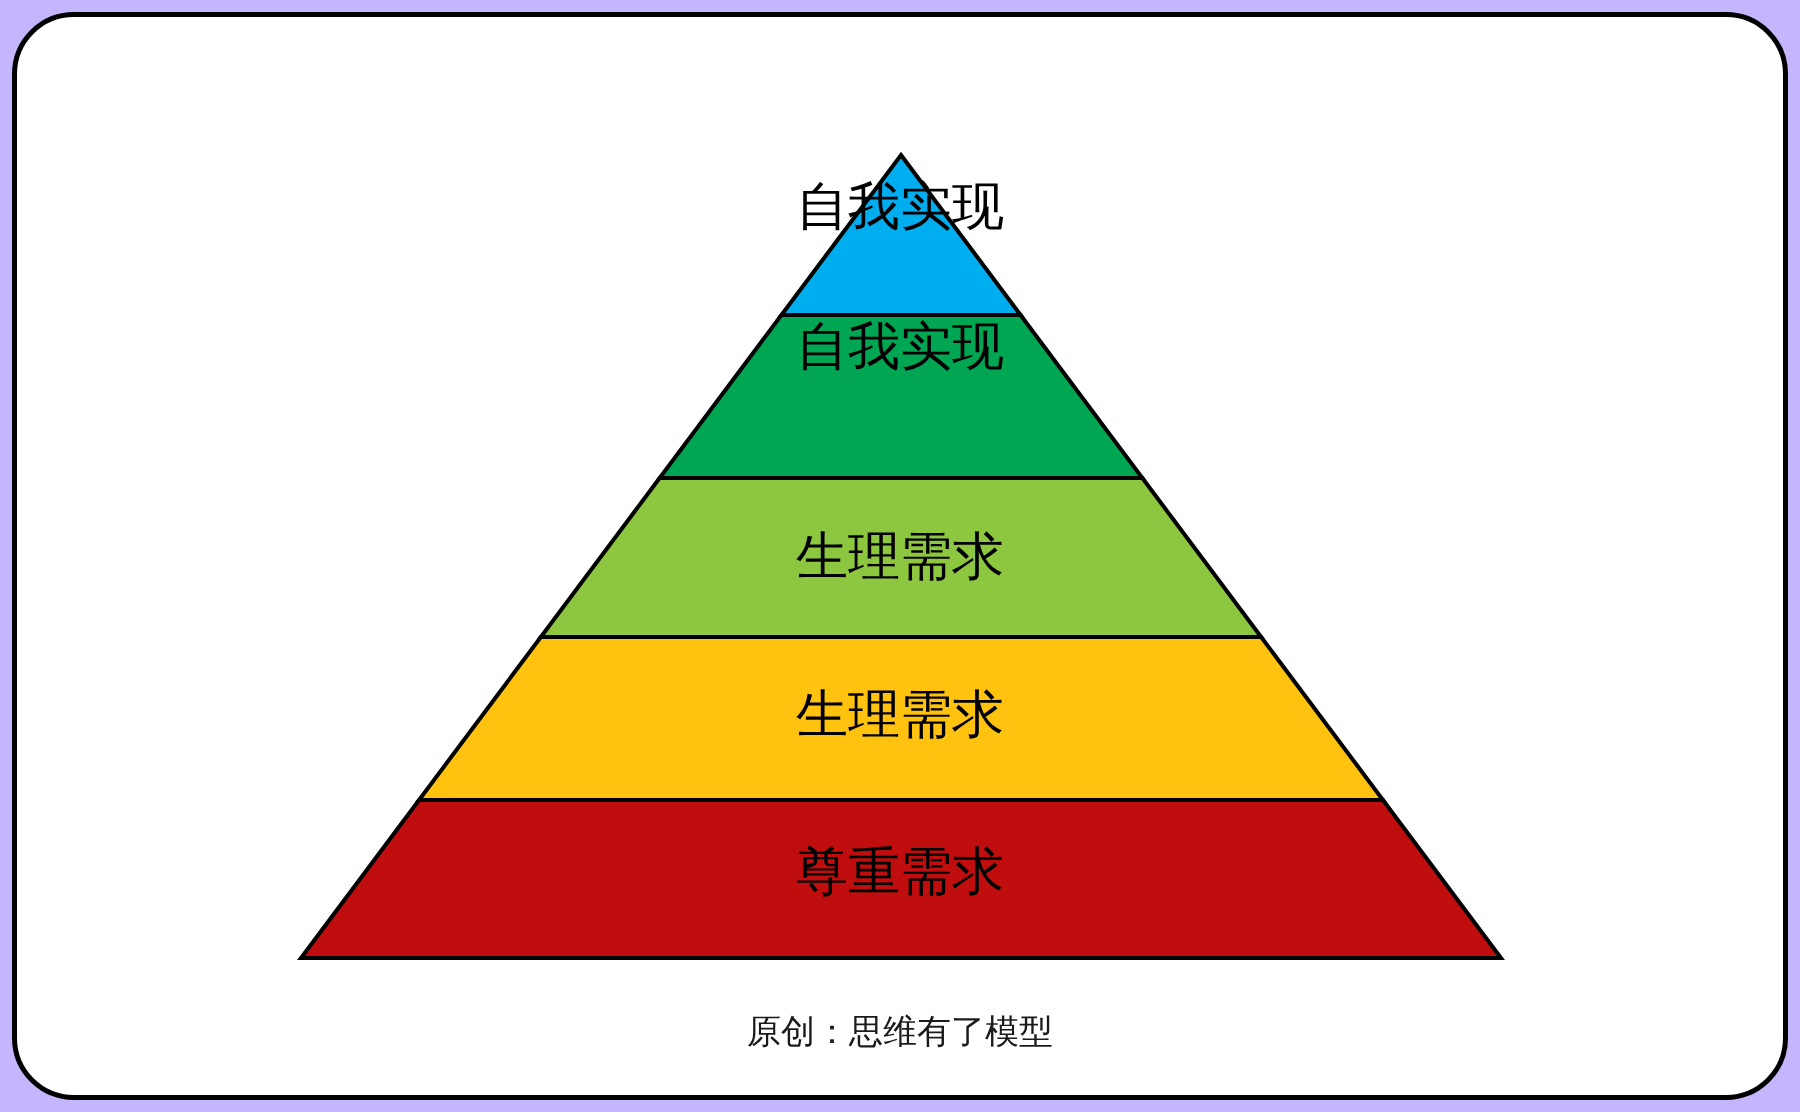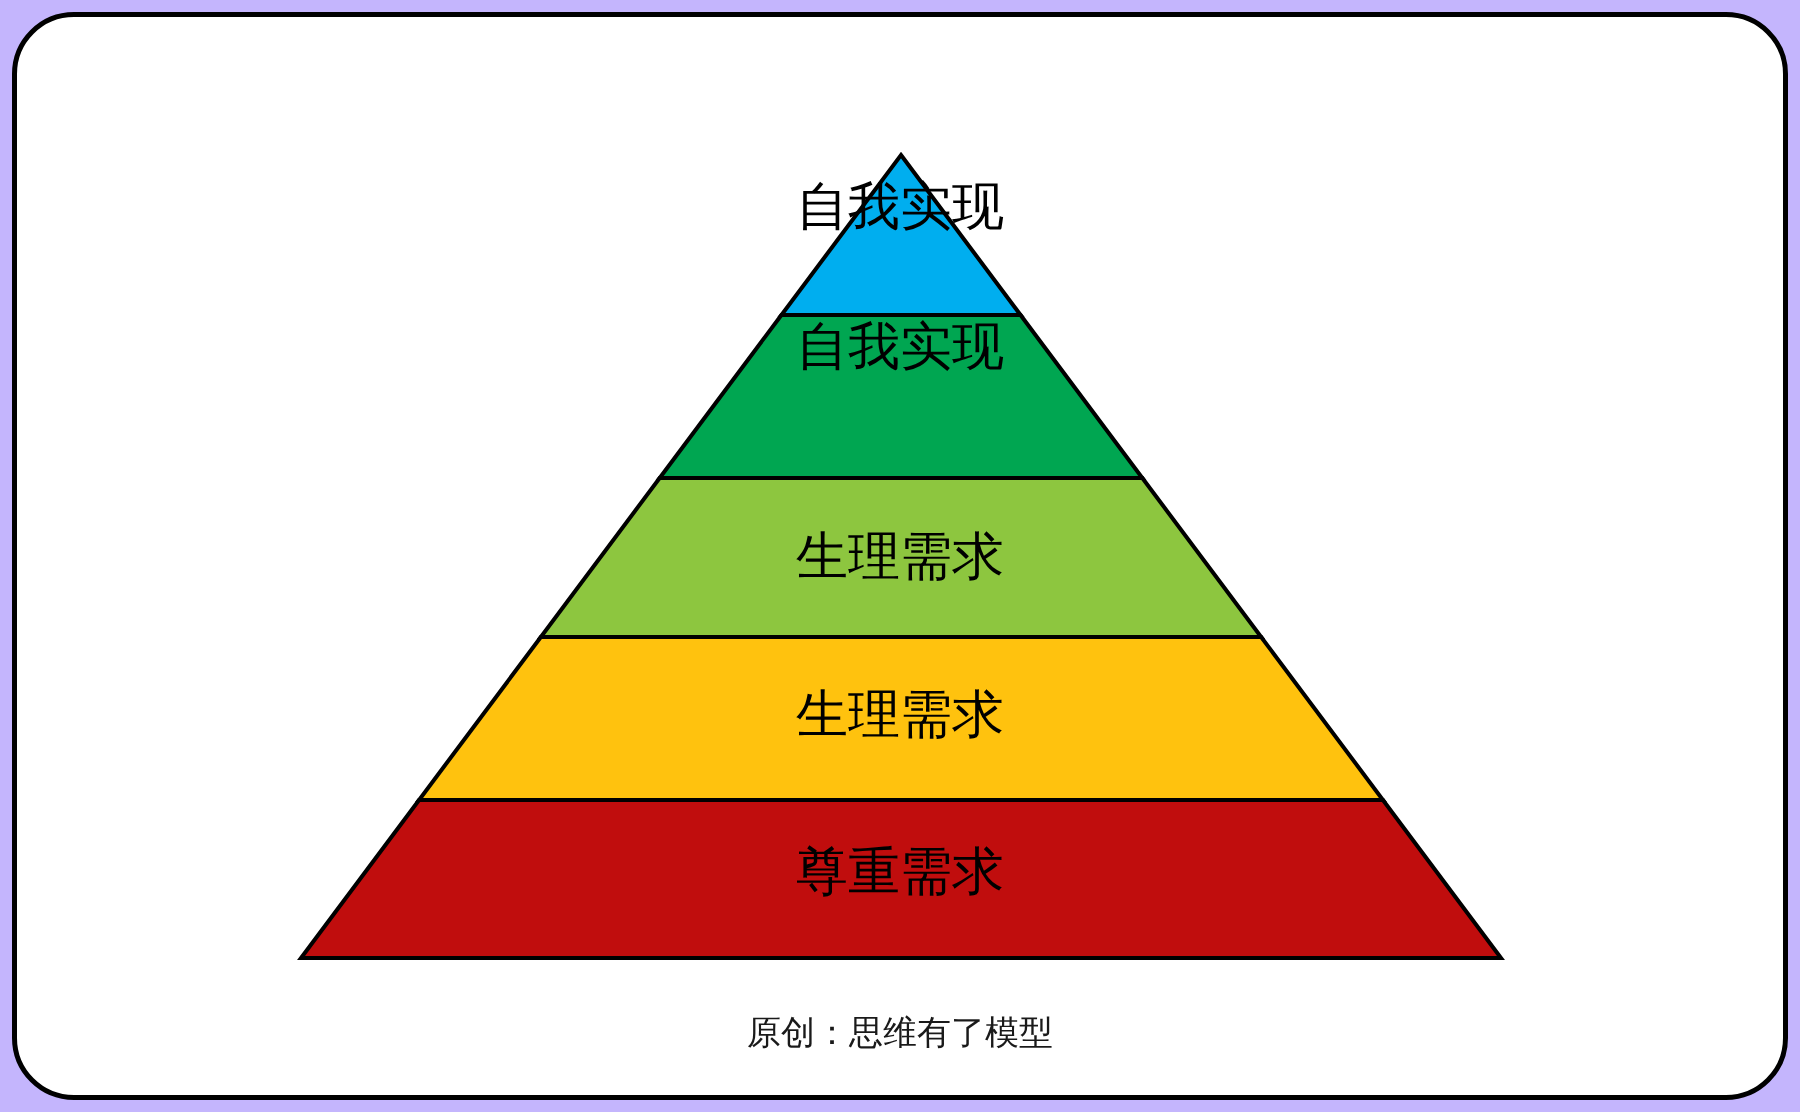--- a/index.html
+++ b/index.html
@@ -54,21 +54,21 @@
     white-space: nowrap;
     pointer-events: none;
   }
   #caption {
     position: absolute;
     left: 0;
     top: 1012px;
     width: 1800px;
     text-align: center;
     color: #1a1a1a;
-    font-family: Liberation Sans, sans-serif;
+    font-family: Liberation Serif, serif;
     font-size: 34px;
     line-height: 1.2;
     white-space: nowrap;
   }
 </style>
 </head>
 <body>
 
 <div id="stage">
 

